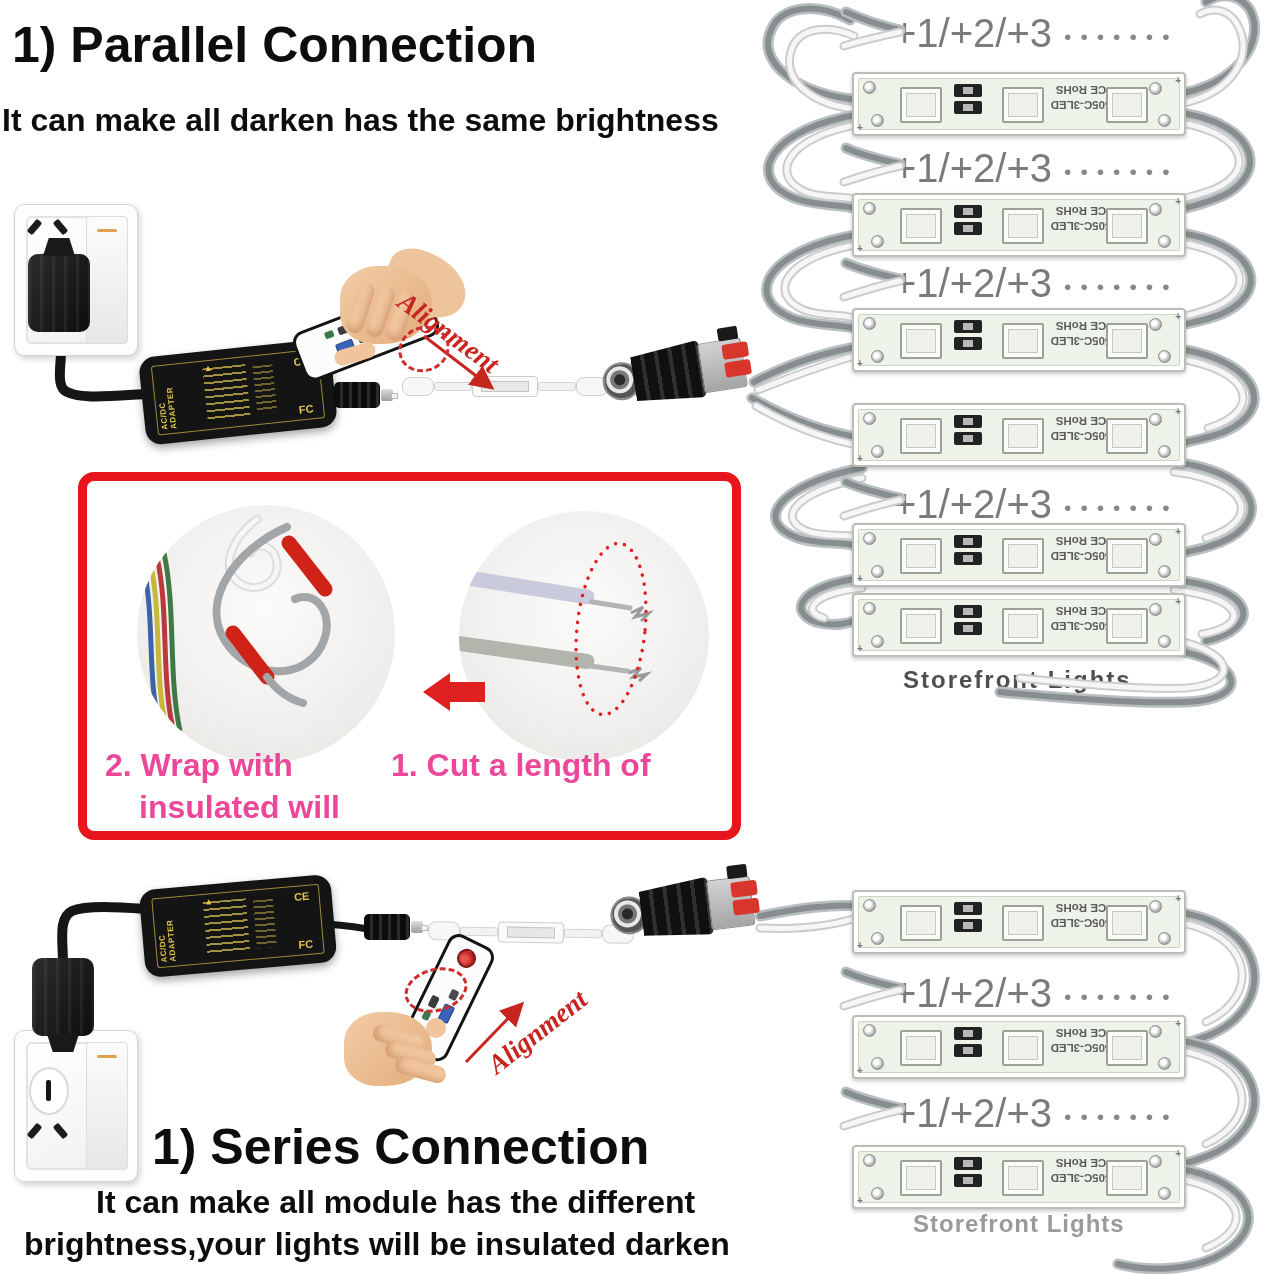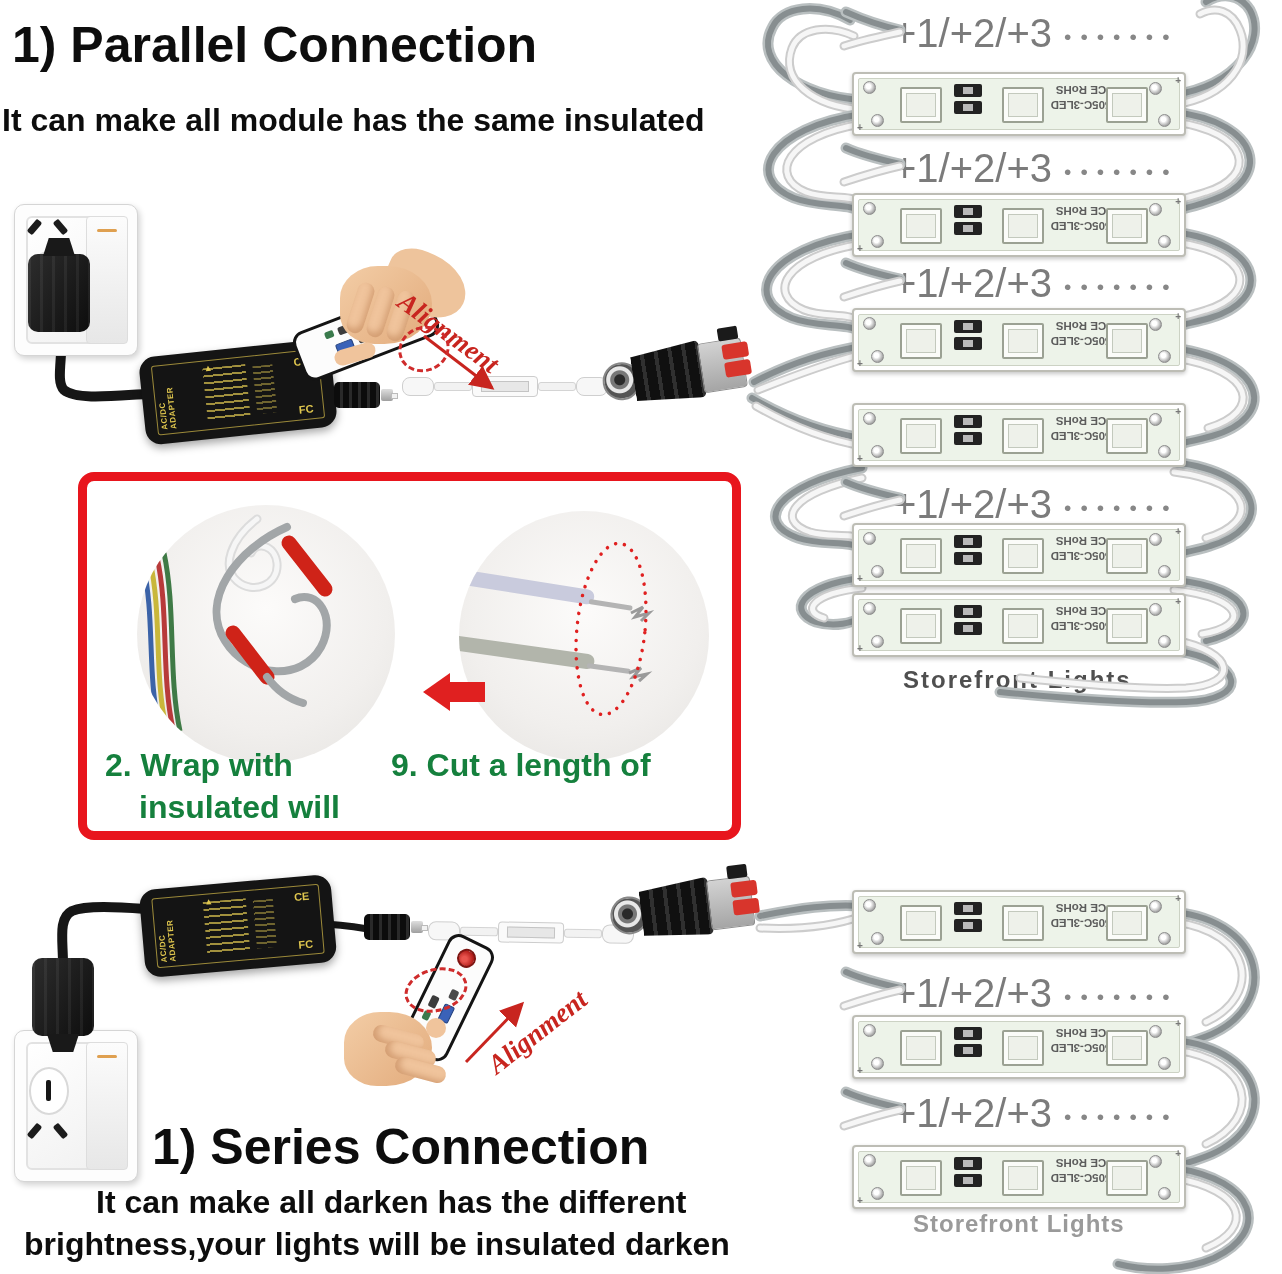--- a/index.html
+++ b/index.html
@@ -117,21 +117,21 @@
   .dash-ellipse{position:absolute;border:3px dashed #cf2c2c;border-radius:50%;z-index:6;}
   
   #red-box{position:absolute;left:78px;top:472px;width:645px;height:350px;border:9px solid #e8151d;
            border-radius:16px;background:#fff;z-index:4;}
   .photo{position:absolute;border-radius:50%;overflow:hidden;
          background:radial-gradient(circle at 50% 40%,#fcfbfa 0%,#f1efed 60%,#e5e3e0 100%);}
   .red-arrow{position:absolute;left:336px;top:192px;width:64px;height:38px;}
   .red-arrow::before{content:"";position:absolute;left:0;top:0;border-top:19px solid transparent;
         border-bottom:19px solid transparent;border-right:27px solid #e02020;}
   .red-arrow::after{content:"";position:absolute;left:26px;top:9px;width:36px;height:20px;background:#e02020;}
-  .step-text{position:absolute;font-size:32px;font-weight:800;color:#15803d;white-space:nowrap;}
+  .step-text{position:absolute;font-size:32px;font-weight:800;color:#ec4899;white-space:nowrap;}
   svg.layer{position:absolute;left:0;top:0;z-index:1;}
   svg.toplayer{position:absolute;left:0;top:0;z-index:5;pointer-events:none;}
 </style>
 </head>
 <body>
 
 <div id="canvas">
 
   <svg id="wire-layer" class="layer" width="1282" height="1274">
       <path d="M1174,95 C1240,84 1266,40 1250,10 C1240,-6 1222,-8 1206,2" stroke="#b9bfc0" stroke-width="11" fill="none" stroke-linecap="round"></path>
@@ -230,21 +230,21 @@
       <path d="M846,1092 C864,1100 882,1104 900,1108" stroke="#878e90" stroke-width="6" fill="none" stroke-linecap="round"></path>
       <path d="M844,1126 C862,1120 882,1114 900,1110" stroke="#cccccc" stroke-width="9" fill="none" stroke-linecap="round"></path>
       <path d="M844,1126 C862,1120 882,1114 900,1110" stroke="#f6f6f6" stroke-width="5" fill="none" stroke-linecap="round"></path>
       <path d="M62,330 C62,362 56,382 64,390 C76,400 112,396 146,394" stroke="#161616" stroke-width="10" fill="none" stroke-linecap="round"></path>
       <path d="M316,396 L340,398" stroke="#161616" stroke-width="7" fill="none" stroke-linecap="round"></path>
       <path d="M63,964 C63,940 58,918 72,911 C86,905 118,907 146,909" stroke="#161616" stroke-width="10" fill="none" stroke-linecap="round"></path>
       <path d="M318,924 C334,924 350,926 368,929" stroke="#161616" stroke-width="7" fill="none" stroke-linecap="round"></path>
     </svg>
 
   <div class="abs h-title" style="left:12px;top:16px;">1) Parallel Connection</div>
-  <div class="abs h-sub" style="left:2px;top:102px;">It can make all module has the same insulated</div>
+  <div class="abs h-sub" style="left:2px;top:102px;">It can make all darken has the same brightness</div>
 
   <div class="socket" style="left:14px;top:204px;">
     <div class="plate"></div>
     <span class="slot sl-a"></span>
     <span class="slot sl-b"></span>
     <div class="oval"></div>
     <div class="switch"></div>
   </div>
   <div class="plug neck-up" style="left:28px;top:254px;"></div>
   <div class="adapter" style="left:142px;top:348px;">
@@ -319,21 +319,21 @@
         <path d="M172,102 l12,-6 l-8,10 l14,-4 l-8,8" stroke="#9a9a9a" stroke-width="3" fill="none"></path>
         <rect x="-30" y="132" width="166" height="15" rx="7" fill="#b2b5ab" transform="rotate(8 50 140)"></rect>
         <rect x="128" y="152" width="44" height="5" rx="2" fill="#b4b4b4" transform="rotate(8 128 154)"></rect>
         <path d="M170,162 l12,-5 l-8,9 l14,-3 l-8,7" stroke="#9a9a9a" stroke-width="3" fill="none"></path>
         <ellipse cx="152" cy="118" rx="34" ry="86" fill="none" stroke="#e02020" stroke-width="3.5" stroke-dasharray="0.1 9" stroke-linecap="round" transform="rotate(6 152 118)"></ellipse>
       </svg>
     </div>
     <div class="red-arrow"></div>
     <div class="step-text" style="left:18px;top:266px;">2. Wrap with</div>
     <div class="step-text" style="left:52px;top:308px;">insulated will</div>
-    <div class="step-text" style="left:304px;top:266px;">9. Cut a length of</div>
+    <div class="step-text" style="left:304px;top:266px;">1. Cut a length of</div>
   </div>
 
   <div class="adapter" style="left:142px;top:882px;transform:rotate(-5deg);">
     <div class="lbl">
       <span class="vtext">AC/DC ADAPTER</span>
       <span class="warn">▲</span>
       <div class="rows1"></div>
       <div class="rows2"></div>
       <div class="certs">
         <span>CE</span>
@@ -378,21 +378,21 @@
     <div class="palm" style="left:-4px;top:42px;width:88px;height:74px;"></div>
     <div class="finger" style="left:42px;top:42px;transform:rotate(105deg);"></div>
     <div class="finger" style="left:54px;top:58px;transform:rotate(105deg);"></div>
     <div class="finger" style="left:64px;top:74px;transform:rotate(105deg);"></div>
     <div class="thumb" style="left:78px;top:48px;width:20px;height:20px;border-radius:50%;"></div>
   </div>
   <div class="dash-ellipse" style="left:404px;top:968px;width:58px;height:38px;transform:rotate(-15deg);"></div>
   <div class="align-txt" style="left:482px;top:1056px;transform:rotate(-38deg);">Alignment</div>
 
   <div class="abs h-title" style="left:152px;top:1118px;">1) Series Connection</div>
-  <div class="abs h-sub" style="left:96px;top:1184px;">It can make all darken has the different</div>
+  <div class="abs h-sub" style="left:96px;top:1184px;">It can make all module has the different</div>
   <div class="abs h-sub" style="left:24px;top:1226px;">brightness,your lights will be insulated darken</div>
 
   <div class="abs storefront light" style="left:913px;top:1210px;">Storefront Lights</div>
 
   <svg class="toplayer" width="1282" height="1274">
     <defs>
       <marker id="arr" markerWidth="10" markerHeight="10" refX="7" refY="4" orient="auto">
         <path d="M0,0 L8,4 L0,8 z" fill="#c8251f"></path>
       </marker>
     </defs>

